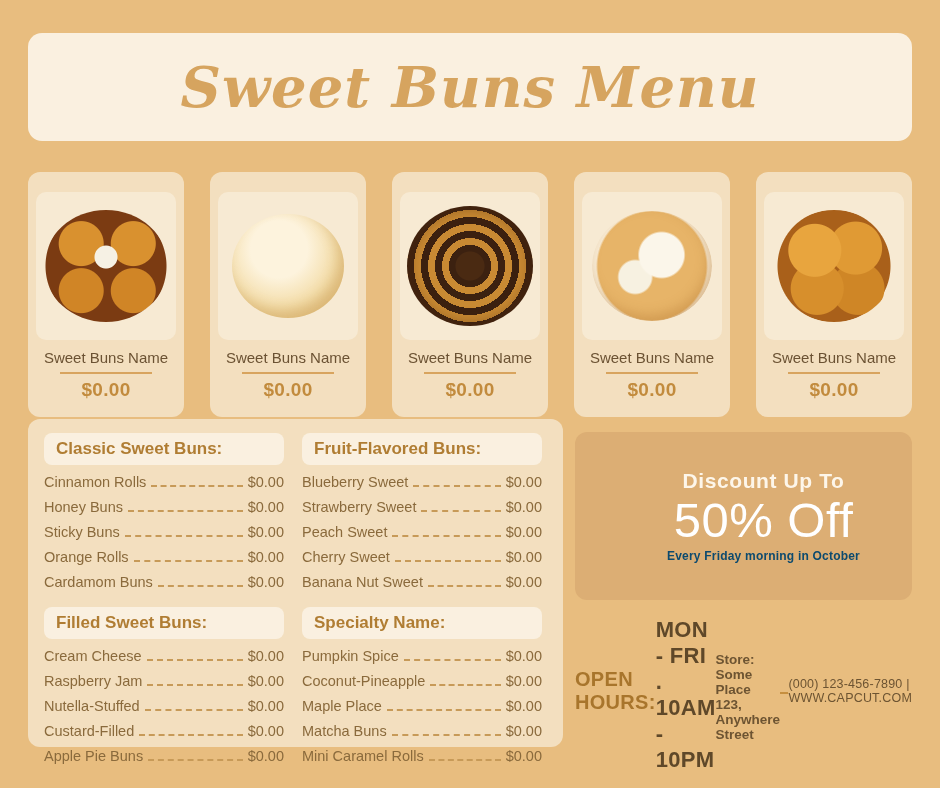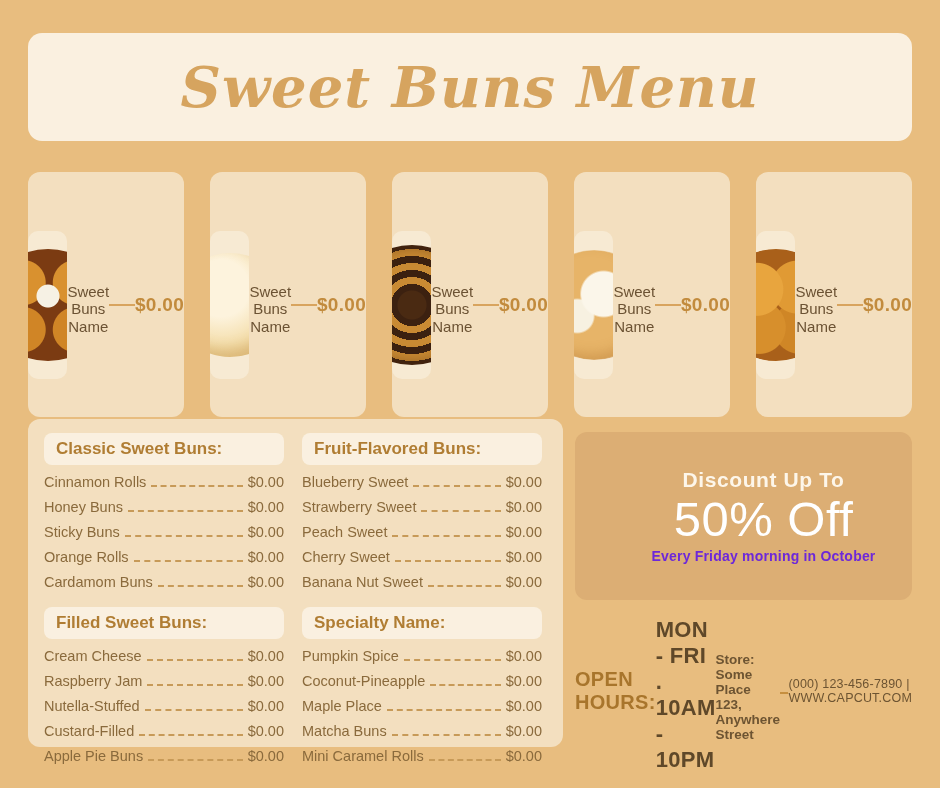--- a/index.html
+++ b/index.html
@@ -55,21 +55,21 @@
     height: 245px;
     display: flex;
     justify-content: space-between;
   }
   .product-card {
     width: 156px;
     height: 245px;
     background: #f3dfbf;
     border-radius: 12px;
     display: flex;
-    flex-direction: row;
+    flex-direction: column;
     align-items: center;
     box-sizing: border-box;
     padding-top: 20px;
   }
   .product-photo {
     width: 140px;
     height: 148px;
     border-radius: 10px;
     background: #f7ead3;
     position: relative;
@@ -220,23 +220,23 @@
   }
   .disc-big {
     font-size: 49px;
     font-weight: normal;
     color: #ffffff;
     line-height: 1.05;
     margin: 2px 0 2px;
     letter-spacing: .5px;
   }
   .disc-sub {
-    font-size: 14px;
-    font-weight: bold;
-    color: #6d28d9;
+    font-size: 12px;
+    font-weight: bold;
+    color: #0c4a6e;
     letter-spacing: .2px;
   }
 
   .hours-panel {
     position: absolute;
     left: 575px;
     top: 612px;
     width: 337px;
     height: 148px;
     box-sizing: border-box;

